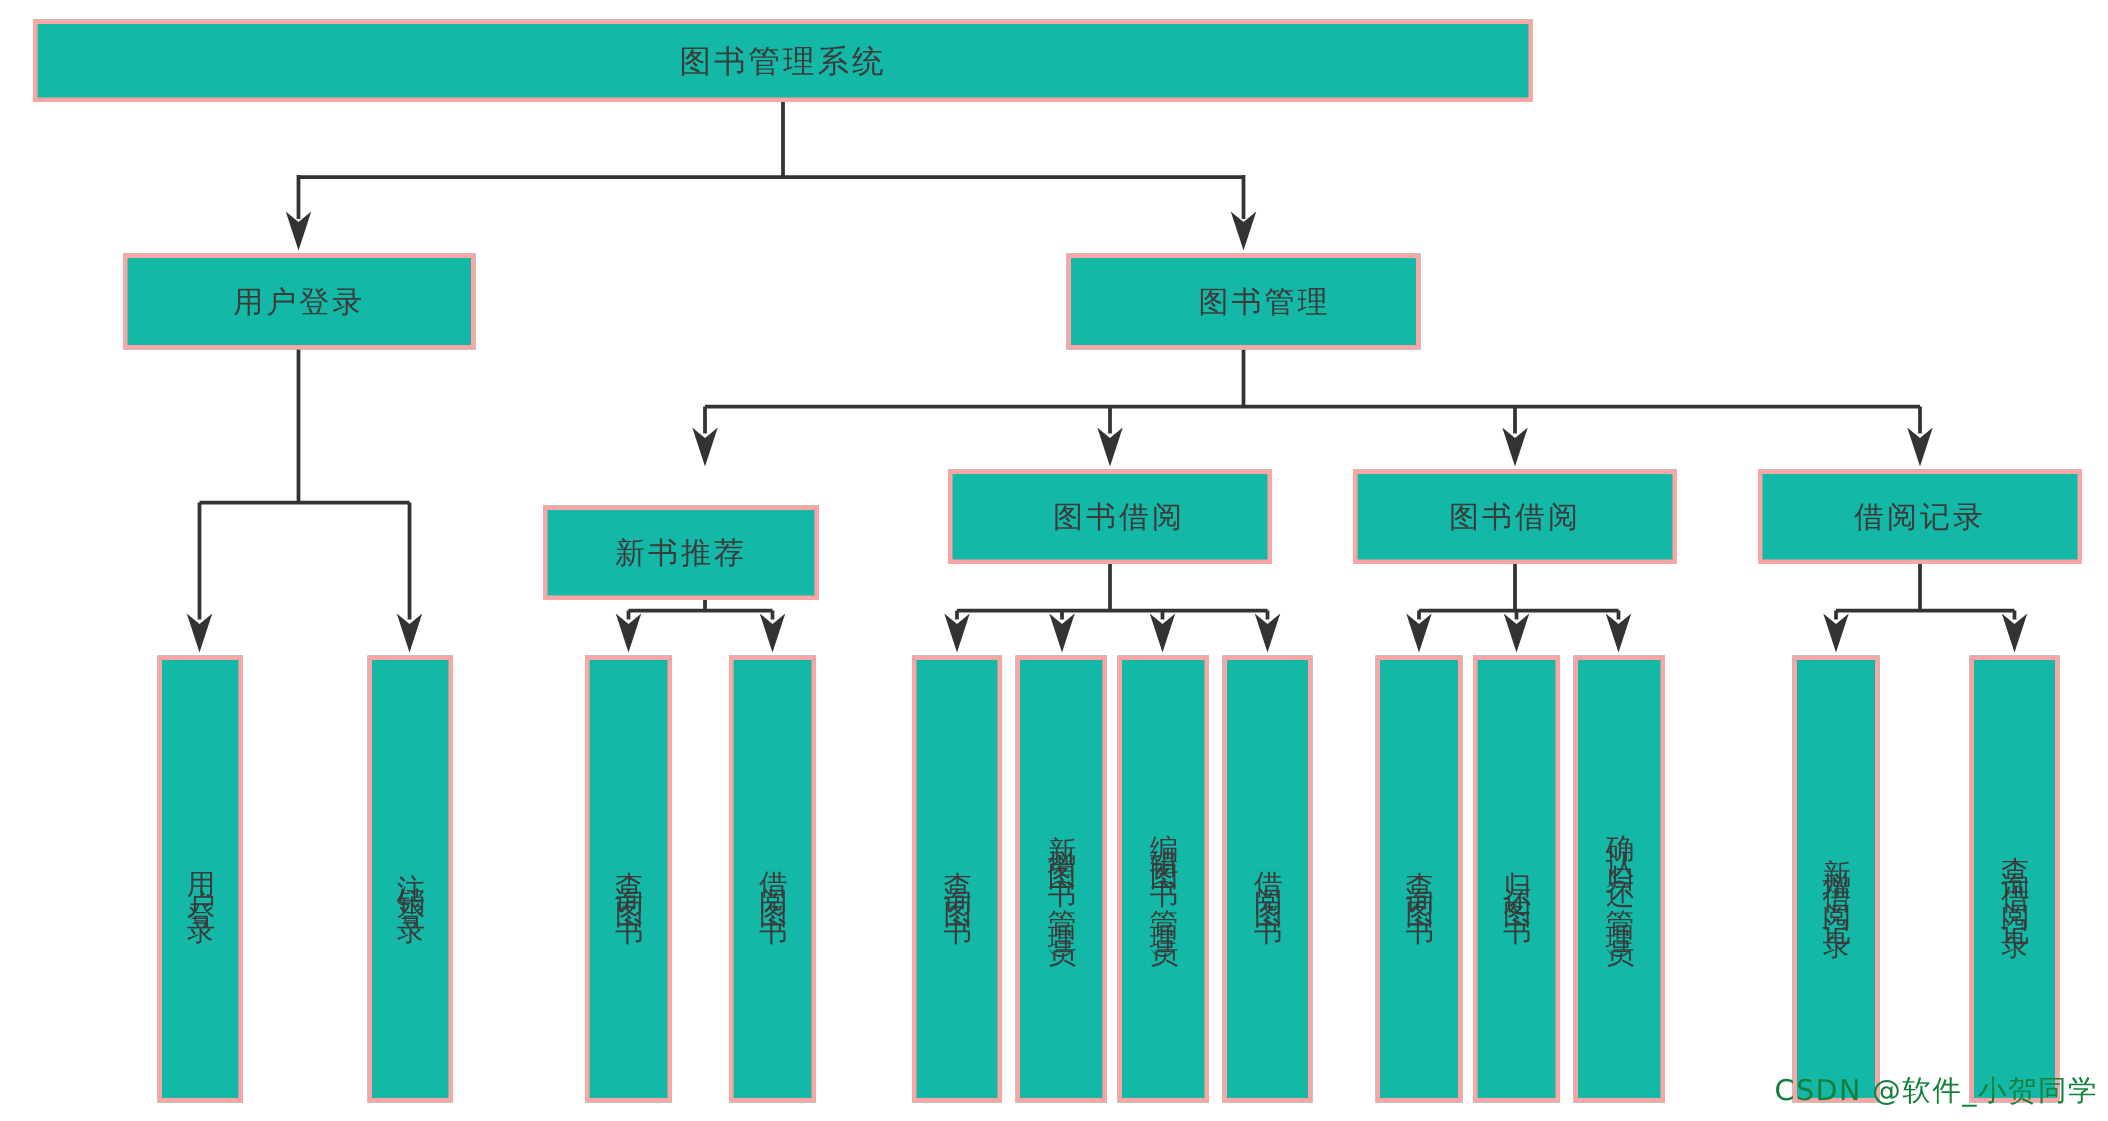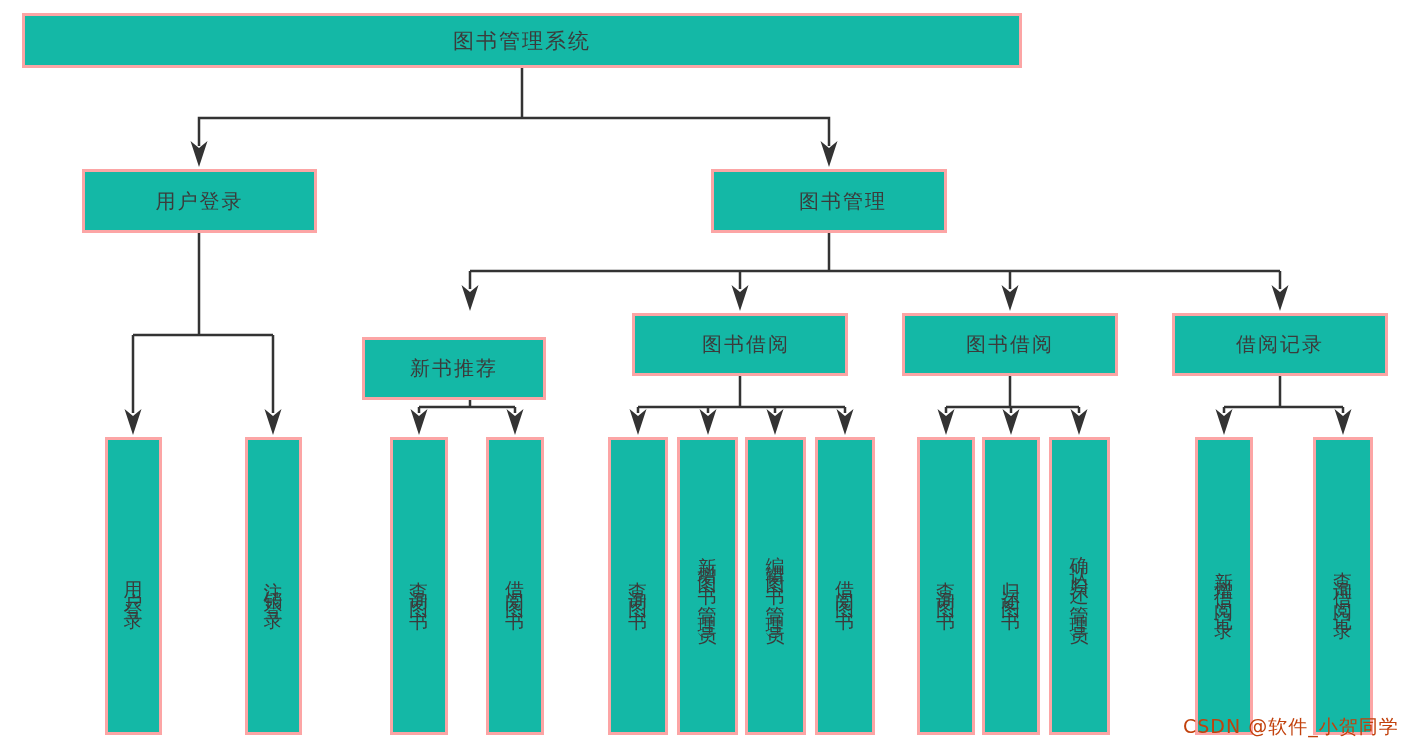--- a/index.html
+++ b/index.html
@@ -38,21 +38,21 @@
     letter-spacing: 10px;
     font-size: 19px;
     line-height: 1;
     color: #3b3b3b;
   }
   .watermark {
     position: absolute;
     left: 1183px;
     top: 714px;
     font-size: 19px;
-    color: #c2410c;
+    color: #15803d;
     letter-spacing: 1px;
     white-space: nowrap;
     z-index: 5;
     text-align: right;
   }
 </style>
 </head>
 <body>
 
 <div class="canvas">

